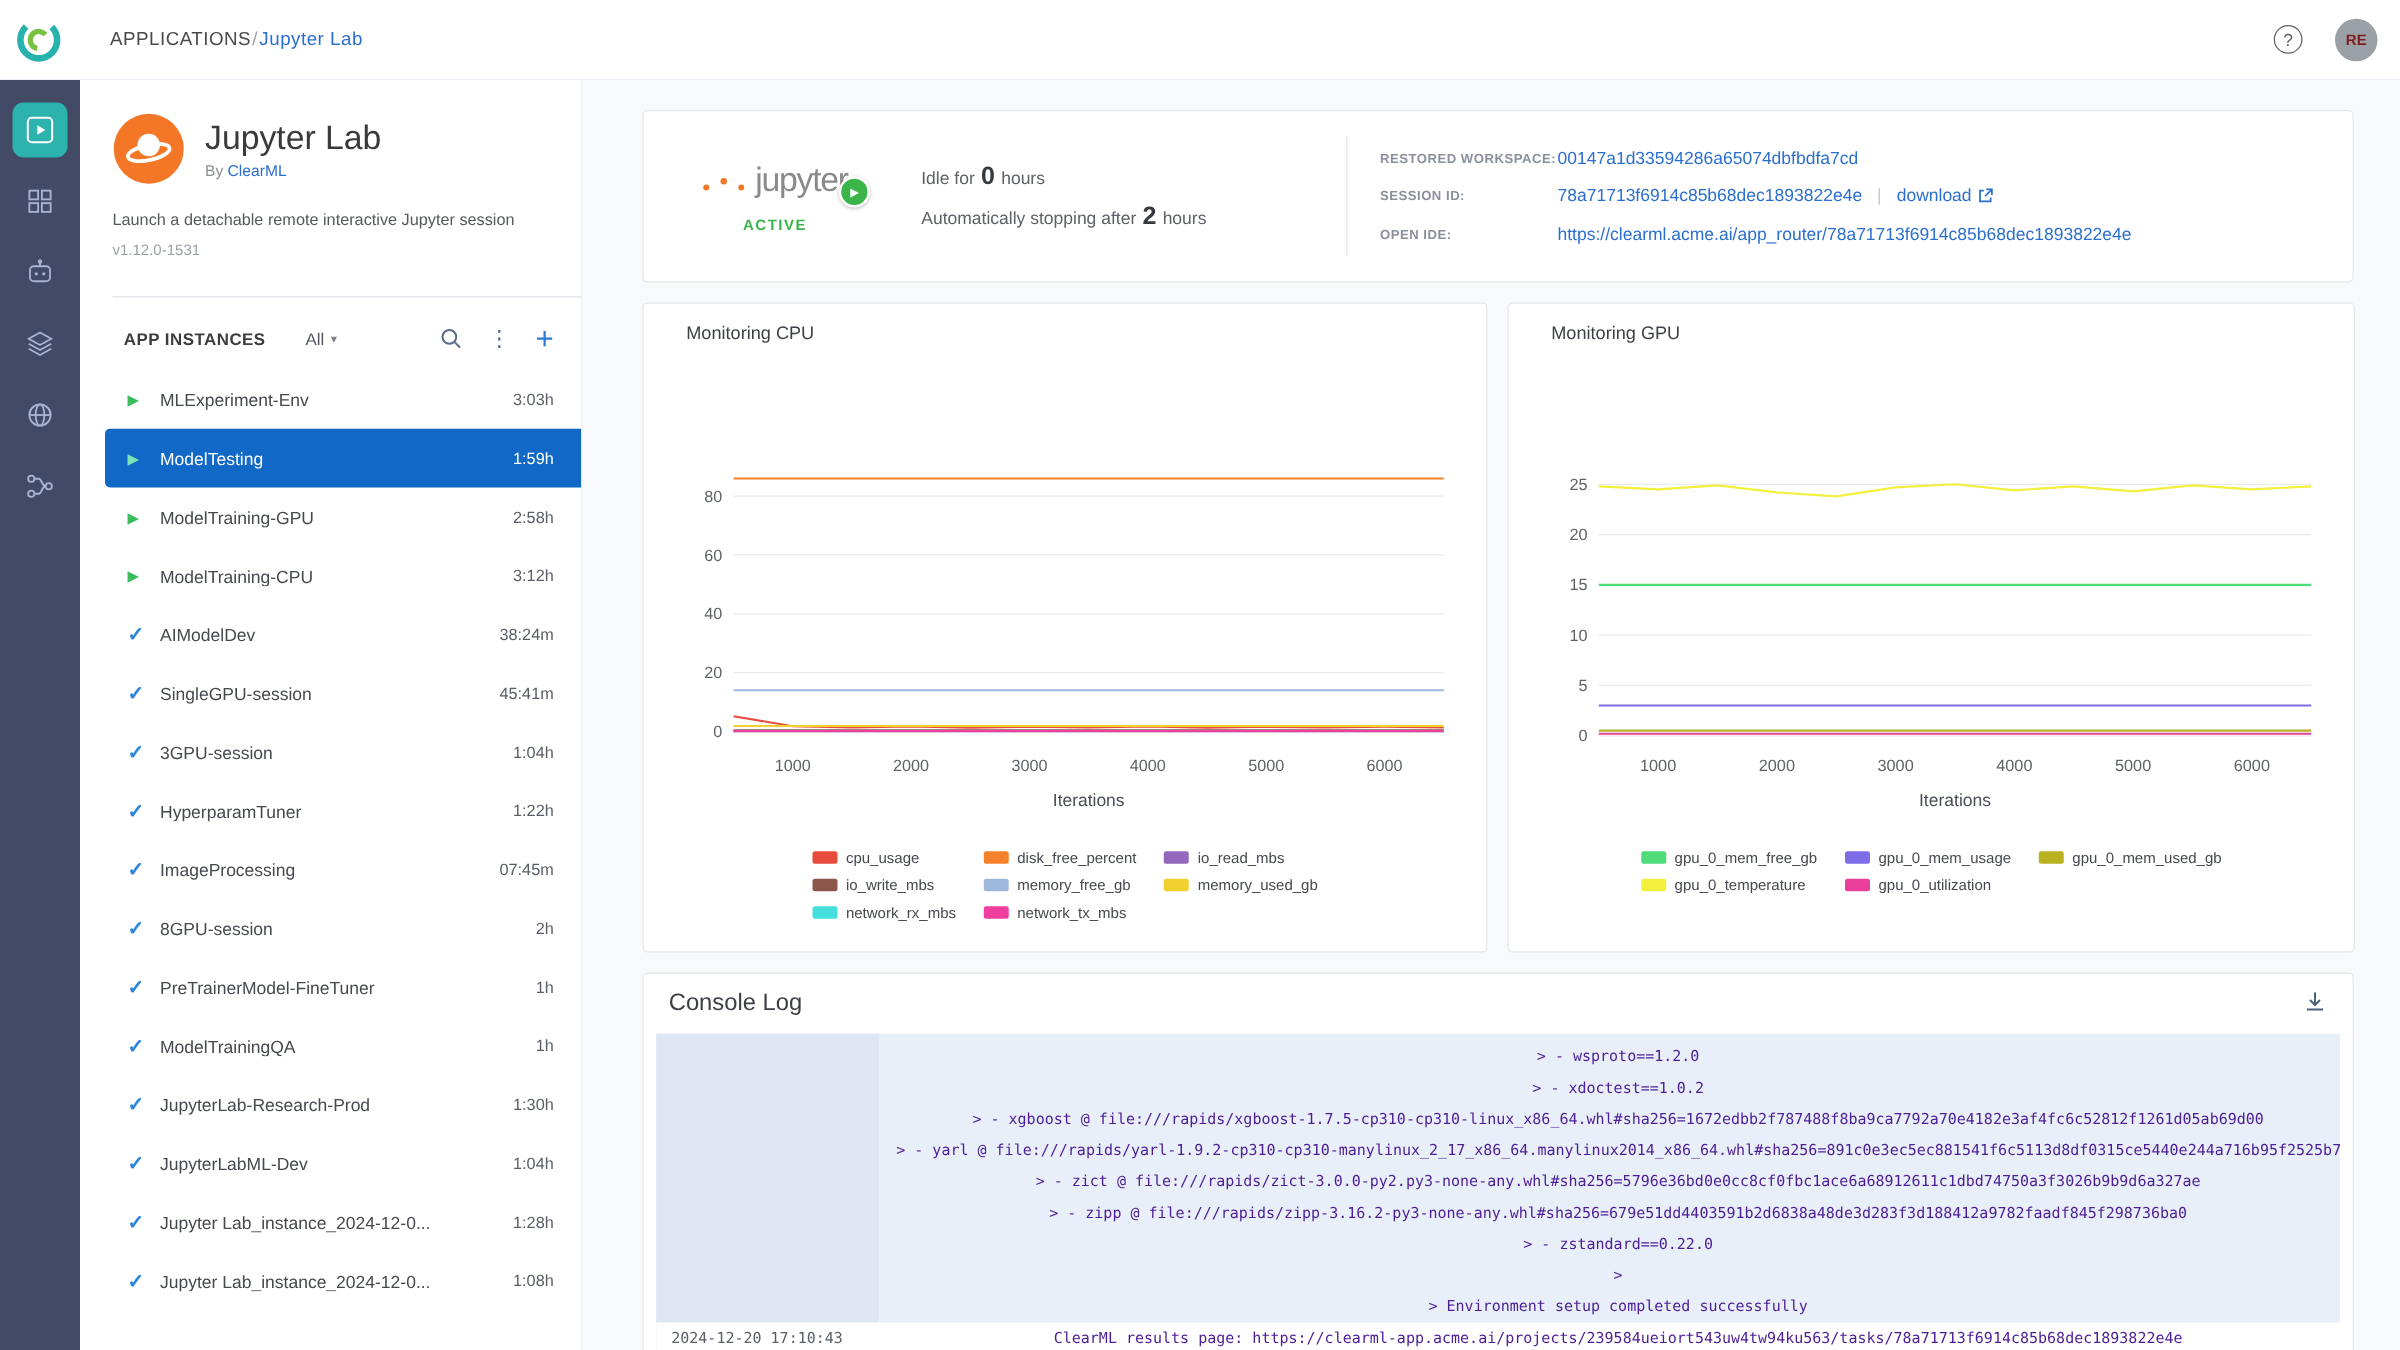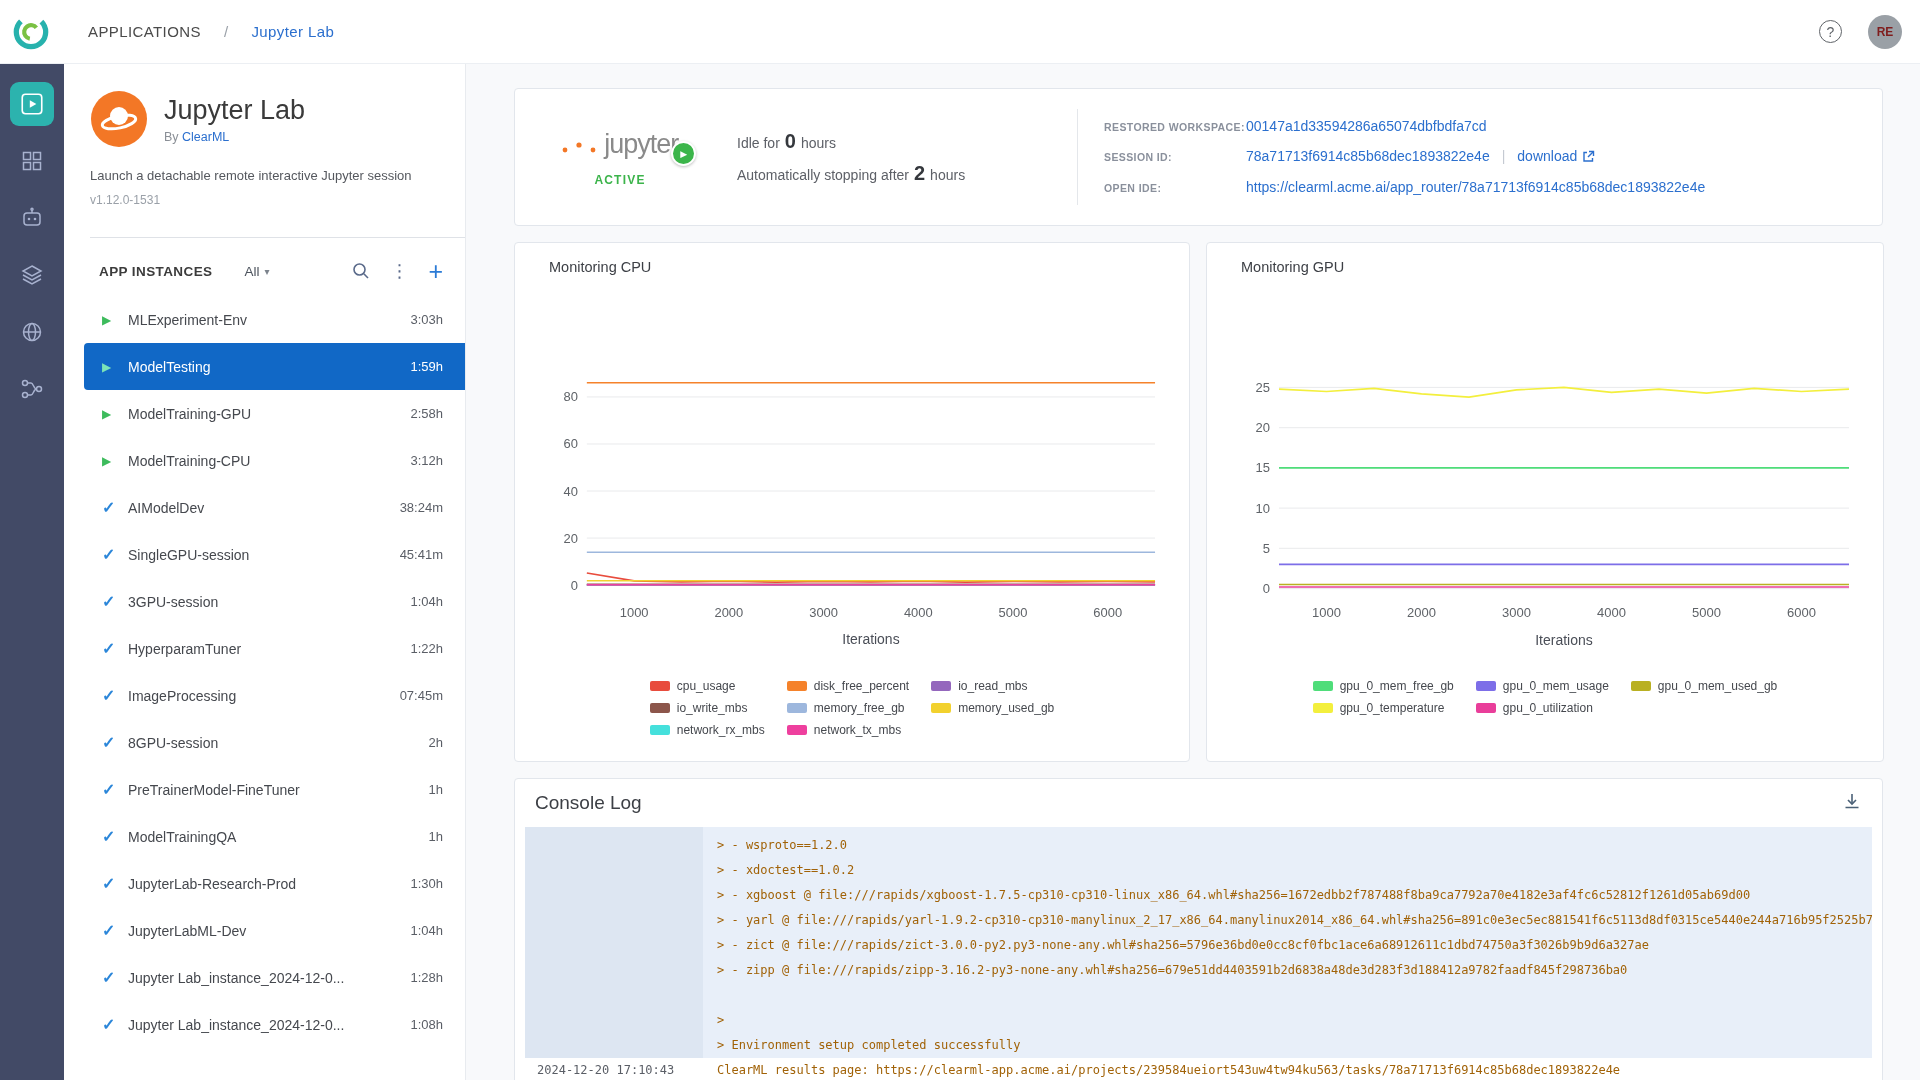--- a/index.html
+++ b/index.html
@@ -3,21 +3,21 @@
 <meta charset="utf-8">
 <style>
   * { box-sizing: border-box; margin: 0; padding: 0; }
   html,body { width:1920px; height:1080px; overflow:hidden; background:#fff;
     font-family:"Liberation Sans", sans-serif; color:#3c3c3c; }
 
   
   .topbar { height:64px; display:flex; align-items:center; padding:0 18px 0 10px;
     border-bottom:1px solid #eceff3; background:#fff; }
   .cml-logo { width:42px; height:42px; margin-right:36px; cursor:pointer; }
-  .breadcrumb { font-size:15px; letter-spacing:.4px; display:flex; gap:23px; align-items:center; }
+  .breadcrumb { font-size:15px; letter-spacing:.4px; display:flex; gap:1px; align-items:center; }
   .crumb-root { color:#4a4a4a; cursor:pointer; }
   .crumb-sep { color:#9aa0a8; }
   .crumb-current { color:#2b6fce; font-weight:500; }
   .topbar-right { margin-left:auto; display:flex; align-items:center; gap:26px; }
   .help-btn { width:23px; height:23px; border:1.6px solid #5f6368; border-radius:50%;
     color:#5f6368; font-size:14px; display:flex; align-items:center; justify-content:center; cursor:pointer; }
   .avatar { width:34px; height:34px; border-radius:50%; background:#9aa0a6; color:#7f1d1d;
     font-size:12px; font-weight:700; display:flex; align-items:center; justify-content:center; cursor:pointer; }
 
   .body-row { display:flex; height:1016px; }
@@ -107,21 +107,21 @@
   .console-card { margin-top:16px; height:330px; overflow:hidden; }
   .console-head { height:48px; display:flex; align-items:center; padding:0 20px; }
   .console-title { font-size:19px; color:#3c3f45; }
   .console-dl { margin-left:auto; cursor:pointer; }
   .console-body { position:relative; margin:0 10px; height:272px; background:#e8eff9; padding-top:6px; }
   .console-body::before { content:''; position:absolute; left:0; top:0; bottom:0; width:178px; background:#dde6f2; }
   .log-row { position:relative; display:grid; grid-template-columns:178px 1fr; height:25px;
     line-height:25px; font-family:"DejaVu Sans Mono", monospace; font-size:12px; }
   .log-row.highlight { background:#ffffff; }
   .log-ts { padding-left:12px; color:#5a5e66; white-space:nowrap; overflow:hidden; }
-  .log-text { padding-left:14px; color:#a16207; white-space:nowrap; overflow:hidden; }
+  .log-text { padding-left:14px; color:#4c1d95; white-space:nowrap; overflow:hidden;text-align:center; }
 </style>
 </head>
 <body>
 
 <header class="topbar">
   <svg class="cml-logo" viewBox="0 0 40 40">
     <circle cx="20" cy="20" r="14" fill="none" stroke="#27b2ad" stroke-width="5" stroke-dasharray="66 22" transform="rotate(-45 20 20)"></circle>
     <circle cx="20" cy="20" r="6.5" fill="none" stroke="#7ac143" stroke-width="4" stroke-dasharray="25 16" transform="rotate(100 20 20)"></circle>
   </svg>
   <nav class="breadcrumb">
@@ -511,20 +511,21 @@
           <div class="log-row">
             <span class="log-ts"></span>
             <span class="log-text">&gt; - zict @ file:///rapids/zict-3.0.0-py2.py3-none-any.whl#sha256=5796e36bd0e0cc8cf0fbc1ace6a68912611c1dbd74750a3f3026b9b9d6a327ae</span>
           </div>
           <div class="log-row">
             <span class="log-ts"></span>
             <span class="log-text">&gt; - zipp @ file:///rapids/zipp-3.16.2-py3-none-any.whl#sha256=679e51dd4403591b2d6838a48de3d283f3d188412a9782faadf845f298736ba0</span>
           </div>
           <div class="log-row">
             <span class="log-ts"></span>
+            <span class="log-text">&gt; - zstandard==0.22.0</span>
           </div>
           <div class="log-row">
             <span class="log-ts"></span>
             <span class="log-text">&gt;</span>
           </div>
           <div class="log-row">
             <span class="log-ts"></span>
             <span class="log-text">&gt; Environment setup completed successfully</span>
           </div>
           <div class="log-row highlight">

